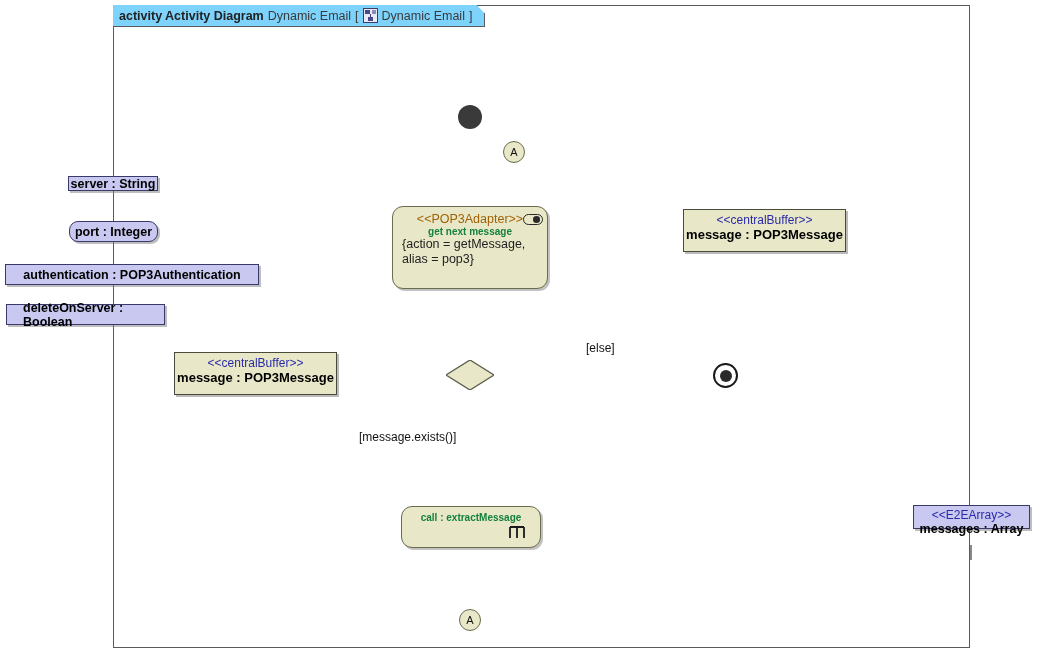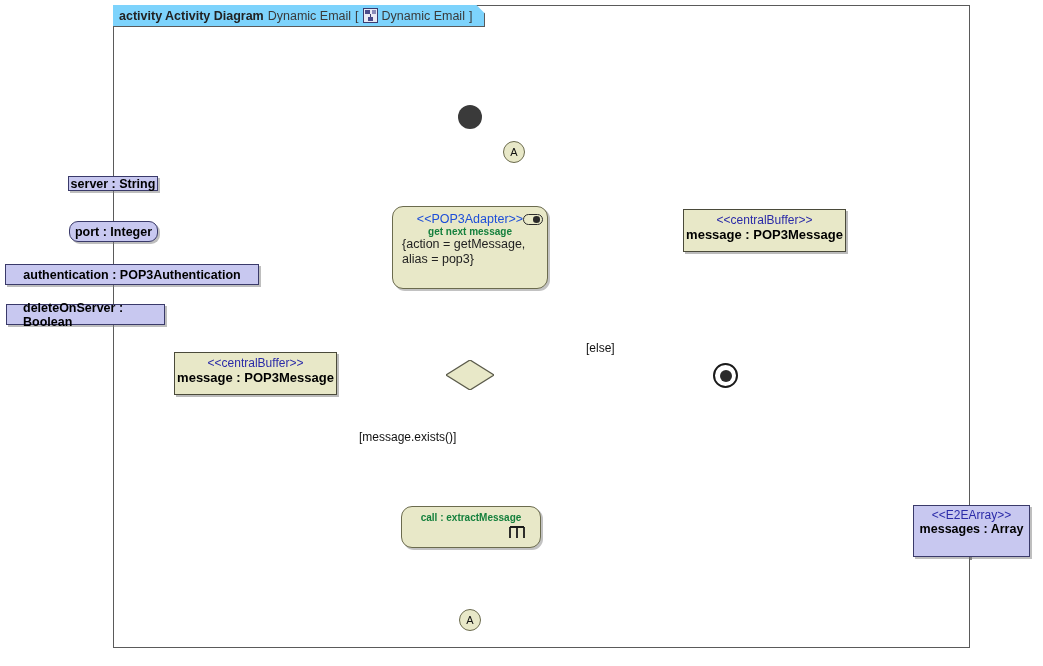--- a/index.html
+++ b/index.html
@@ -23,21 +23,21 @@
   .tt-icon i.a{left:1px;top:1px;width:5px;height:4px;}
   .tt-icon i.b{right:1px;top:1px;width:4px;height:4px;background:#8a8ab8;}
   .tt-icon i.c{left:4px;bottom:1px;width:5px;height:4px;}
   .tt-icon i.d{left:6px;top:5px;width:1px;height:3px;background:#3b3b6e;}
 
   
   .node{position:absolute;box-sizing:border-box;}
 
   .action{background:#e8e8c8;border:1px solid #6b6b4e;border-radius:11px;
      box-shadow:2px 2px 0 rgba(120,120,120,.45);}
-  .action .stereo{color:#1d4ed8;font-size:12.5px;text-align:center;}
+  .action .stereo{color:#a16207;font-size:12.5px;text-align:center;}
   .action .nm{font-weight:bold;font-size:10px;text-align:center;color:#15803d;}
   .action .props{font-size:12.5px;color:#222;line-height:15px;}
 
   .objnode{background:#e8e8c8;border:1px solid #4a4a3a;
      box-shadow:2px 2px 0 rgba(120,120,120,.5);}
   .objnode .stereo{color:#2a2aa8;font-size:12px;text-align:center;}
   .objnode .nm{font-weight:bold;font-size:13px;text-align:center;color:#000;}
 
   .pin{background:#c8c8f0;border:1px solid #3a3a6a;
      box-shadow:2px 2px 0 rgba(125,125,125,.5);
@@ -164,21 +164,21 @@
 </div>
 
 <div class="node action" style="left:401px;top:506px;width:140px;height:42px;padding-top:5px;">
   <div class="nm">call : extractMessage</div>
 </div>
 
 <svg class="rake" style="left:508px;top:524px;" width="18" height="16">
   <path d="M2,3 H16 M2,3 V14 M9,3 V14 M16,3 V14" stroke="#1a1a1a" stroke-width="1.8" fill="none"></path>
 </svg>
 
-<div class="node arrnode" style="left:913px;top:505px;width:117px;height:52px;padding-top:2px;">
+<div class="node arrnode" style="left:913px;top:505px;width:117px;height:24px;padding-top:2px;">
   <div class="stereo">&lt;&lt;E2EArray&gt;&gt;</div>
   <div class="nm">messages : Array</div>
 </div>
 
 <div class="node conn" style="left:459px;top:609px;width:22px;height:22px;">
   <span>A</span>
 </div>
 
 <div class="node pin" style="left:68px;top:176px;width:90px;height:15px;">
   <span>server : String</span>

